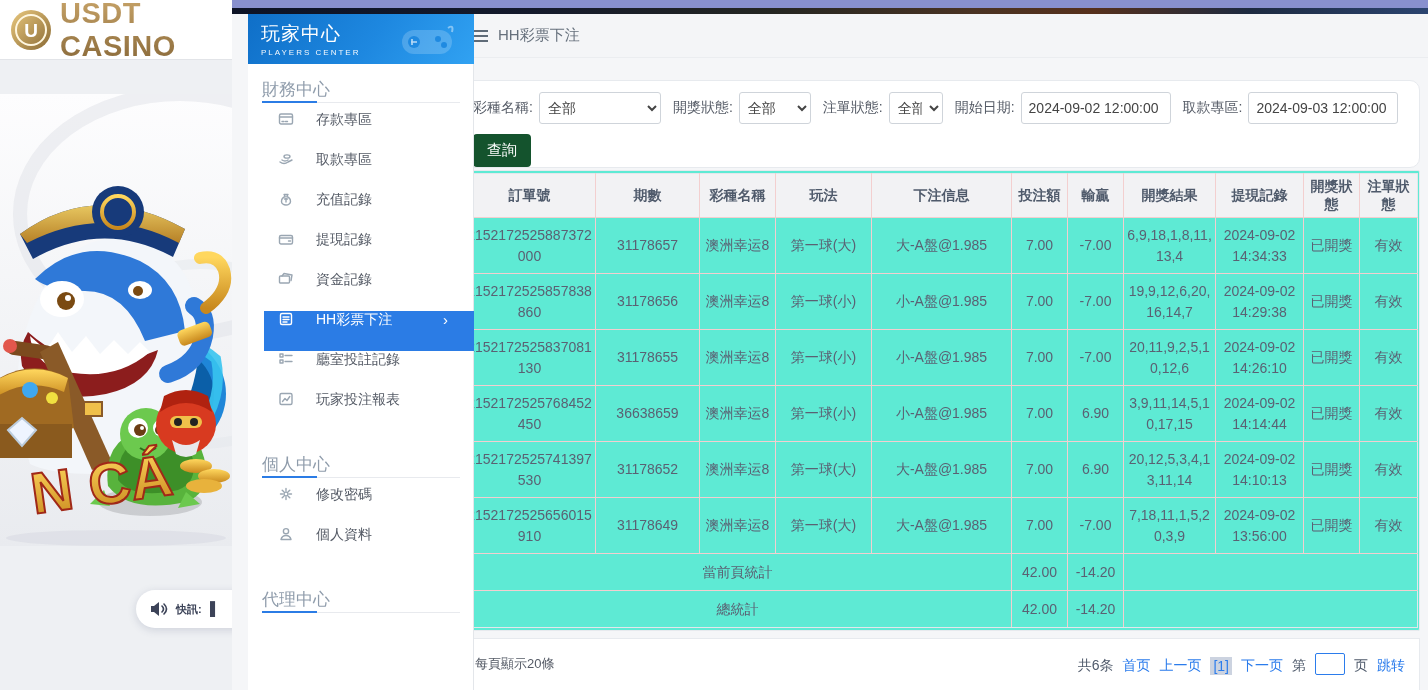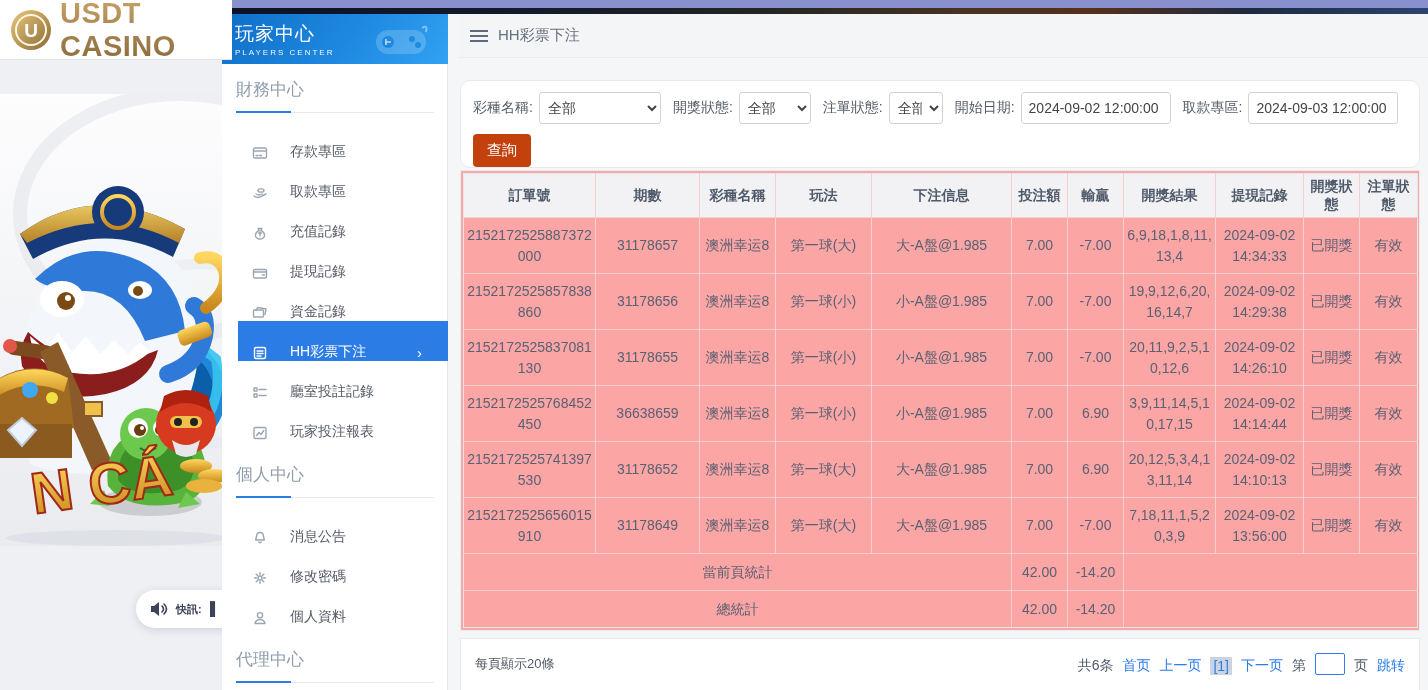--- a/index.html
+++ b/index.html
@@ -2,21 +2,21 @@
 <html><head>
 <meta charset="utf-8">
 <style>
   * { margin:0; padding:0; box-sizing:border-box; }
   html,body { width:1428px; height:690px; overflow:hidden;
     font-family:"Liberation Sans","DejaVu Sans",sans-serif; background:#f5f6f8; }
 
   
   .left-col  { position:absolute; left:0; top:0; width:232px; height:690px;
                background:#eef0f3; overflow:hidden; }
-  .side-col  { position:absolute; left:222px; top:0; width:226px; height:690px;
+  .side-col  { position:absolute; left:248px; top:0; width:226px; height:690px;
                background:#ffffff; border-right:1px solid #e3e6ea; z-index:3; }
   .main-col  { position:absolute; left:458px; top:0; width:970px; height:690px;
                background:#f5f6f8; }
 
   
   .band-purple { position:absolute; left:232px; top:0; width:1196px; height:8px;
                  background:#8890ce; z-index:5; }
   .band-dark   { position:absolute; left:232px; top:8px; width:1196px; height:6px; z-index:5;
                  background:linear-gradient(90deg,#0d1326,#141a2c 25%,#242622 45%,#4a3323 62%,#56301c 72%,#1d2a40 85%,#2b4470); }
 
@@ -35,24 +35,24 @@
   .ticker-frag { width:6px; height:16px; overflow:hidden; color:#3c4358; font-size:15px; font-weight:bold; }
 
   
   .side-head { position:absolute; left:0; top:14px; width:226px; height:50px;
                background:linear-gradient(125deg,#0f6fc8 0%,#1e88e0 55%,#31a2f2 100%);
                color:#fff; padding:7px 0 0 13px; overflow:hidden; }
   .side-head .t1 { font-size:19px; letter-spacing:1px; }
   .side-head .t2 { font-size:8px; letter-spacing:2px; margin-top:1px; opacity:.95; }
   .gamepad { position:absolute; right:18px; top:8px; opacity:.85; }
   .side-body { position:absolute; top:64px; left:0; width:226px; bottom:0; overflow:hidden; }
-  .sec-head { margin:14px 14px 0 14px; font-size:17px; color:#8f9cab; padding-bottom:11px;
+  .sec-head { margin:14px 14px 0 14px; font-size:17px; color:#8f9cab; padding-bottom:1px;
               border-bottom:1px solid #e8eaee; position:relative; }
   .sec-head::after { content:""; position:absolute; left:0; bottom:-1px; width:55px; height:2px; background:#2b7ce5; }
-  .menu-item { height:40px; display:flex; align-items:flex-end; gap:22px; padding-left:30px;
+  .menu-item { height:40px; display:flex; align-items:flex-start; gap:22px; padding-left:30px;
                font-size:14px; color:#555b66; cursor:pointer; position:relative; }
   .menu-item .mi-icon { width:16px; height:16px; display:inline-flex; }
   .menu-item.active { background:#2b7ce5; color:#ffffff; margin:0 0 0 16px; padding-left:14px; }
   .menu-item.active .chev { position:absolute; right:26px; font-size:15px; color:#fff; }
 
   
   .main-head { position:absolute; left:0; top:14px; width:970px; height:44px; background:#f4f5f7;
                border-bottom:1px solid #ebedf0; display:flex; align-items:center; padding-left:12px; gap:10px; }
   .burger { width:18px; display:flex; flex-direction:column; gap:3px; cursor:pointer; }
   .burger i { display:block; height:2px; background:#5f6b78; }
@@ -62,25 +62,25 @@
                   border:1px solid #e7eaee; border-radius:10px; padding:11px 12px; }
   .filter-row { display:flex; align-items:center; gap:6px; font-size:14px; color:#555b66; white-space:nowrap; }
   .filter-row select { height:32px; border:1px solid #cfd4da; border-radius:3px; background:#fff;
                        font-size:14px; color:#444; padding:4px 4px; margin-right:6px;
                        font-family:"Liberation Sans","DejaVu Sans",sans-serif; }
   .filter-row input { height:32px; border:1px solid #cfd4da; border-radius:3px; font-size:14px;
                       color:#444; padding:0 7px; margin-right:6px;
                       font-family:"Liberation Sans","DejaVu Sans",sans-serif; }
   .sel-lottery { width:122px; } .sel-draw { width:72px; } .sel-order { width:54px; }
   .inp-date { width:150px; }
-  .btn-query { margin-top:10px; width:58px; height:33px; background:#c2410c; color:#fff; border:none;
+  .btn-query { margin-top:10px; width:58px; height:33px; background:#14532d; color:#fff; border:none;
                border-radius:4px; font-size:15px; cursor:pointer;
                font-family:"Liberation Sans","DejaVu Sans",sans-serif; }
 
-  .table-panel { position:absolute; left:2px; top:170px; width:960px; background:#fca5a5;
+  .table-panel { position:absolute; left:2px; top:170px; width:960px; background:#5eead4;
                  border:1px solid #e7eaee; border-radius:2px; padding:2px; }
   table.bets { width:100%; border-collapse:collapse; table-layout:fixed; }
   .bets th { background:#f2f2f4; color:#4f5a6b; font-size:14px; font-weight:bold; height:44px;
              border:1px solid #f3cfcf; padding:2px; }
   .bets td { color:#5a6173; font-size:14px; text-align:center; border:1px solid #f3cfcf;
              padding:7px 3px; line-height:1.45; word-break:break-all; }
   .bets tr.data-row td { height:56px; }
   .bets tr.sum-row td { height:37px; padding:4px 3px; }
   .bets thead tr th:first-child, .bets td:first-child { border-left-color:#e4e7eb; }
   .bets thead tr th:last-child,  .bets td:last-child  { border-right-color:#e4e7eb; }
@@ -304,29 +304,20 @@
             <svg class="ico" width="16" height="16" viewBox="0 0 16 16">
               <rect x="2" y="2.5" width="12" height="11" rx="1.5"></rect>
               <path d="M4.5 10.5 l2.5-3 l2 2 l2.8-4"></path>
             </svg>
           </span>
           <span>玩家投注報表</span>
         </div>
       </div>
       <div class="sec-head">個人中心</div>
       <div style="padding: 8px 0px;">
-        <div class="menu-item">
-          <span class="mi-icon">
-            <svg class="ico" width="16" height="16" viewBox="0 0 16 16">
-              <path d="M8 2.5 q3.5 0 3.5 4 l.8 3.5 h-8.6 l.8-3.5 q0-4 3.5-4z"></path>
-              <path d="M6.8 12 q1.2 1.6 2.4 0"></path>
-            </svg>
-          </span>
-          <span>消息公告</span>
-        </div>
         <div class="menu-item">
           <span class="mi-icon">
             <svg class="ico" width="16" height="16" viewBox="0 0 16 16">
               <circle cx="8" cy="8" r="2"></circle>
               <path d="M8 2.5v2 M8 11.5v2 M2.5 8h2 M11.5 8h2 M4.2 4.2l1.4 1.4 M10.4 10.4l1.4 1.4 M11.8 4.2l-1.4 1.4 M5.6 10.4l-1.4 1.4"></path>
             </svg>
           </span>
           <span>修改密碼</span>
         </div>
         <div class="menu-item">

